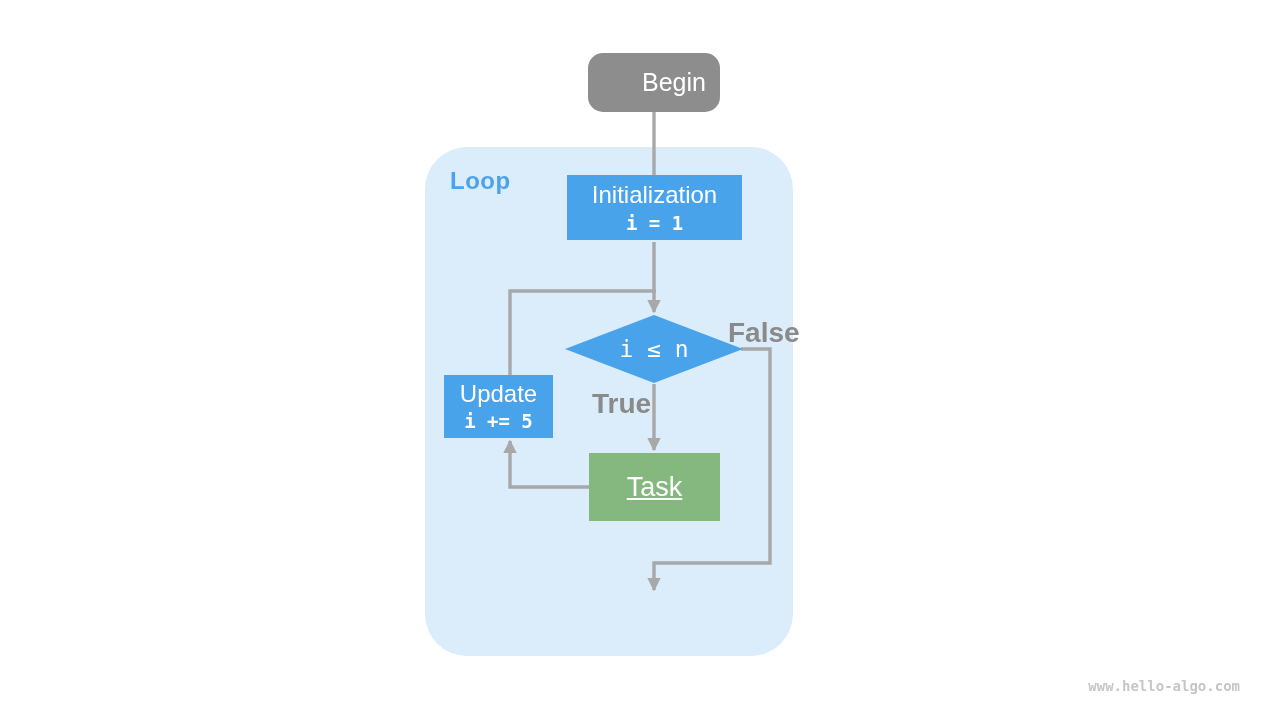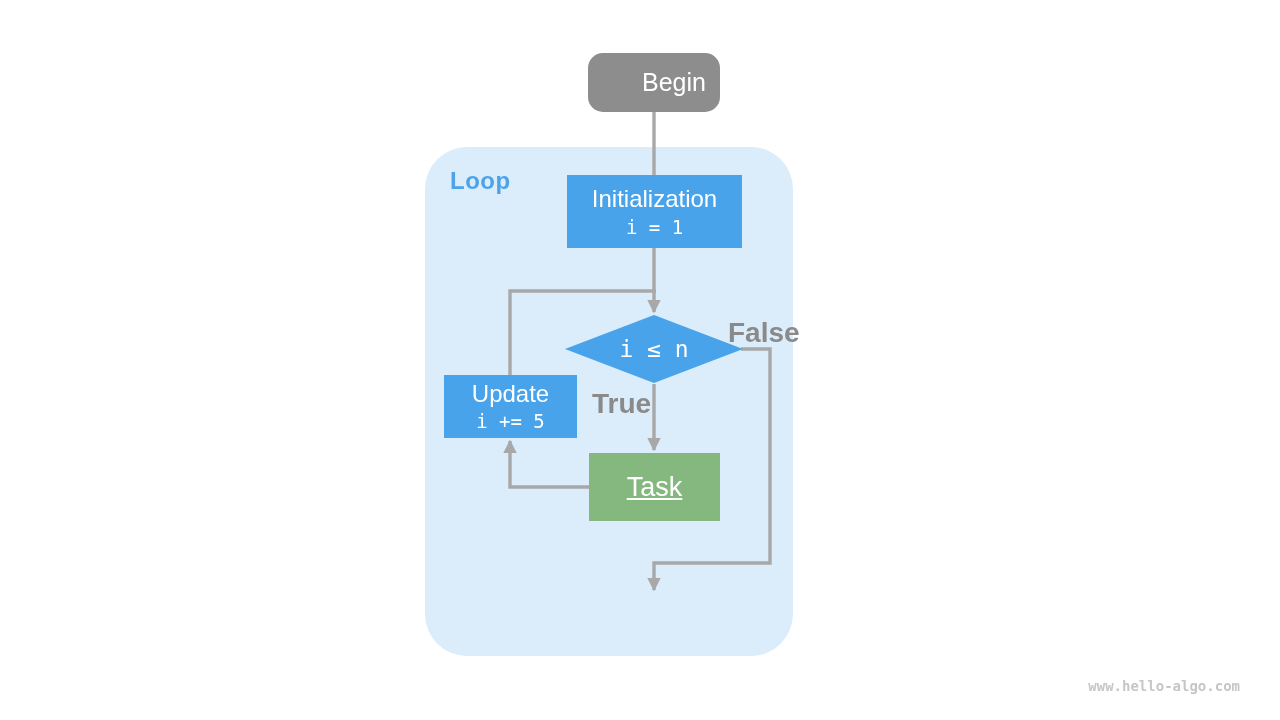--- a/index.html
+++ b/index.html
@@ -60,48 +60,48 @@
     left: 588px; width: 132px; height: 59px;
     background: var(--node-gray, #8D8D8D);
     border-radius: 15px;
     font-size: 25px;
     padding-left: 40px;
   }
   .node-begin { top: 53px; }
   .node-end { top: 593px; }
 
   .node-init {
-    left: 567px; top: 175px; width: 175px; height: 73px;
+    left: 567px; top: 175px; width: 175px; height: 65px;
     background: var(--node-blue, #49A3EA);
     font-size: 24px;
     line-height: 30px;
   }
   .node-cond {
     left: 565px; top: 315px; width: 178px; height: 68px;
     background: var(--node-blue, #49A3EA);
     clip-path: polygon(50% 0, 100% 50%, 50% 100%, 0 50%);
     font-family: "DejaVu Sans Mono", monospace;
     font-size: 23px;
   }
   .node-update {
-    left: 444px; top: 375px; width: 133px; height: 63px;
+    left: 444px; top: 375px; width: 109px; height: 63px;
     background: var(--node-blue, #49A3EA);
     font-size: 24px;
     line-height: 29px;
   }
   .node-task {
     left: 589px; top: 453px; width: 131px; height: 68px;
     background: var(--node-green, #85B87E);
     font-size: 27px;
     text-decoration: underline;
   }
   .code-line {
     font-family: "DejaVu Sans Mono", monospace;
     font-size: 19px;
-    font-weight: normal;
+    font-weight: bold;
     line-height: 26px;
   }
 
   
   .branch-label {
     position: absolute;
     font-size: 28px;
     font-weight: bold;
     color: var(--branch-label-gray, #8A8A8A);
     z-index: 2;

